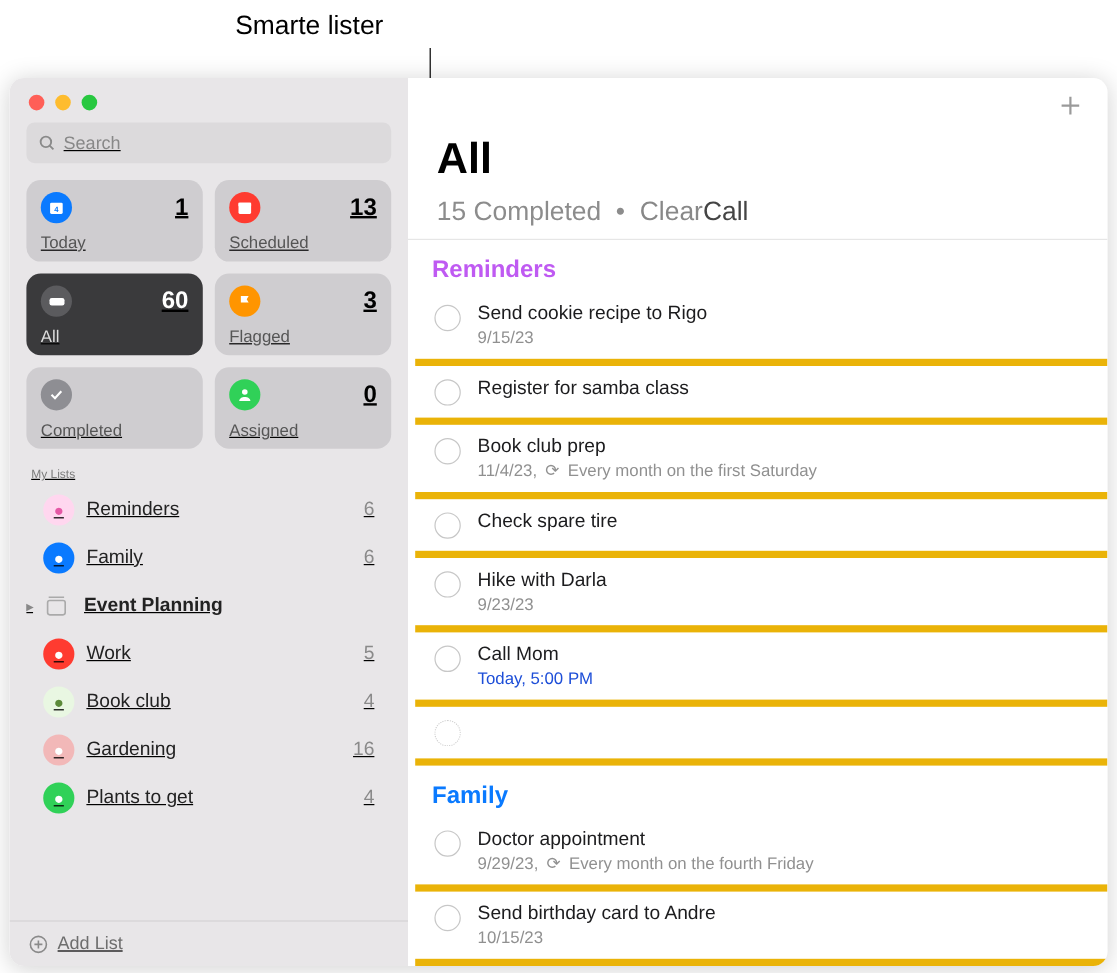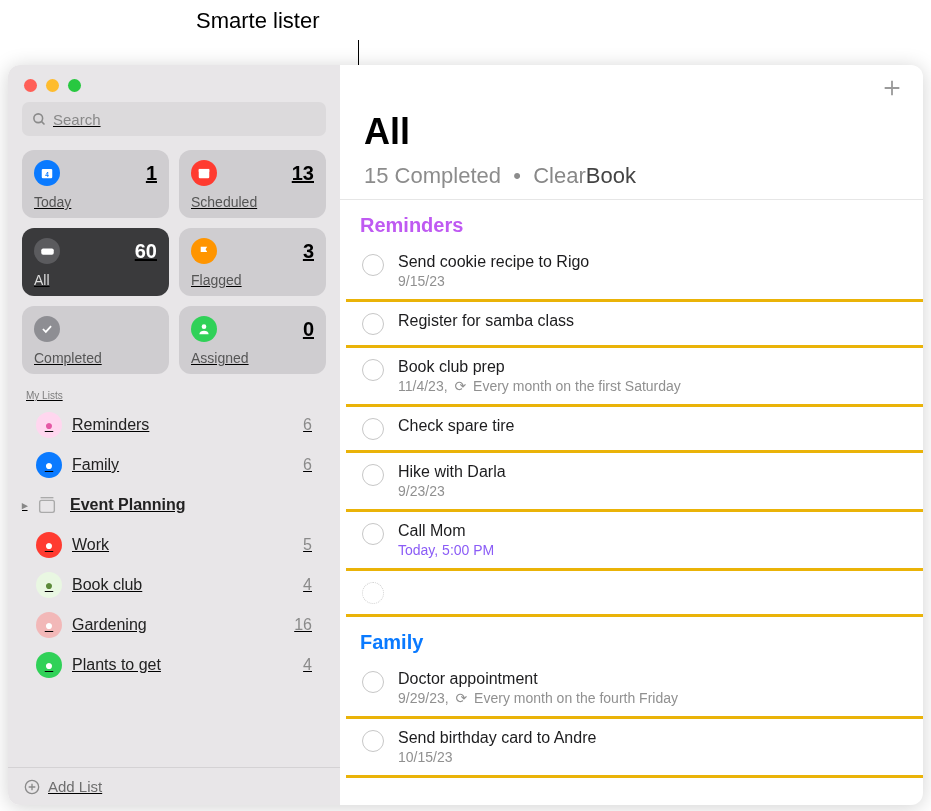--- a/index.html
+++ b/index.html
@@ -34,27 +34,27 @@
 .main { flex: 1; display: flex; flex-direction: column; }
 .toolbar { height: 46px; display: flex; justify-content: flex-end; align-items: center; padding: 0 20px; }
 .title { padding: 0 24px 6px; font-size: 36px; font-weight: 800; }
 .meta-row { display: flex; padding: 4px 24px 10px; color: #8c8c8c; font-size: 22px; border-bottom: 1px solid #e6e6e6; }
 .meta-row .clear { color: #888; cursor: pointer; }
 .meta-row .show { color: #444; cursor: pointer; }
 .content { overflow-y: auto; flex: 1; }
 .group-hdr { padding: 14px 20px 6px; font-size: 20px; font-weight: 700; }
 .grp-purple { color: #bf5af2; }
 .grp-blue { color: #0a7aff; }
-.reminder { display: flex; padding: 10px 20px 10px 16px; border-bottom: 3px solid #eab308; margin-left: 6px; }
+.reminder { display: flex; padding: 10px 20px 10px 16px; border-bottom: 6px solid #eab308; margin-left: 6px; }
 .circle { width: 22px; height: 22px; border: 1.5px solid #c7c7c7; border-radius: 50%; margin-right: 14px; margin-top: 1px; flex-shrink: 0; }
 .circle.dotted { border-style: dotted; border-color: #d0d0d0; }
 .r-body { flex: 1; }
 .r-title { font-size: 16px; color: #1c1c1e; }
 .r-sub { font-size: 14px; color: #909090; margin-top: 2px; }
-.r-sub.overdue { color: #8b5cf6; }
+.r-sub.overdue { color: #1d4ed8; }
 .repeat-icon { display: inline-block; margin: 0 3px; }
 </style>
 </head>
 <body>
 
 <div class="annotation">Smarte lister</div>
 <div class="annotation-line"></div>
 <div class="bracket"></div>
 <div class="bracket-tick"></div>
 
@@ -209,21 +209,21 @@
           <line x1="4" y1="12" x2="20" y2="12"></line>
         </svg>
     </div>
     <div class="title">All</div>
     <div class="meta-row">
       <div>
         <span>15 Completed</span>
         <span> &nbsp;•&nbsp; </span>
         <span class="clear">Clear</span>
       </div>
-      <span class="show">Book</span>
+      <span class="show">Call</span>
     </div>
     <div class="content" id="content">
         <div class="group-hdr grp-purple">Reminders</div>
         <div class="reminder">
           <div class="circle"></div>
           <div class="r-body">
             <div class="r-title">Send cookie recipe to Rigo</div>
             <div class="r-sub">9/15/23</div>
           </div>
         </div>

